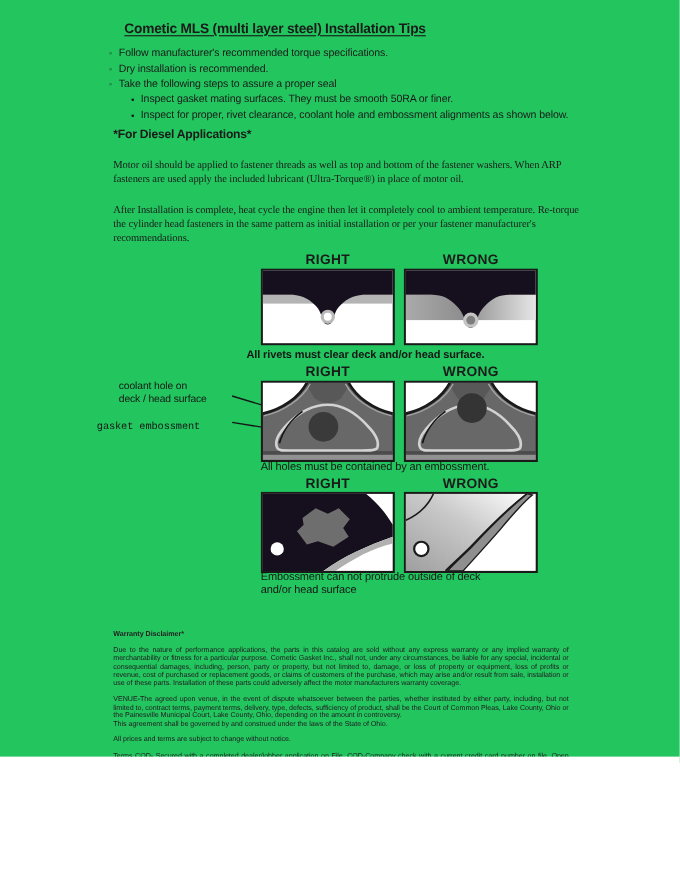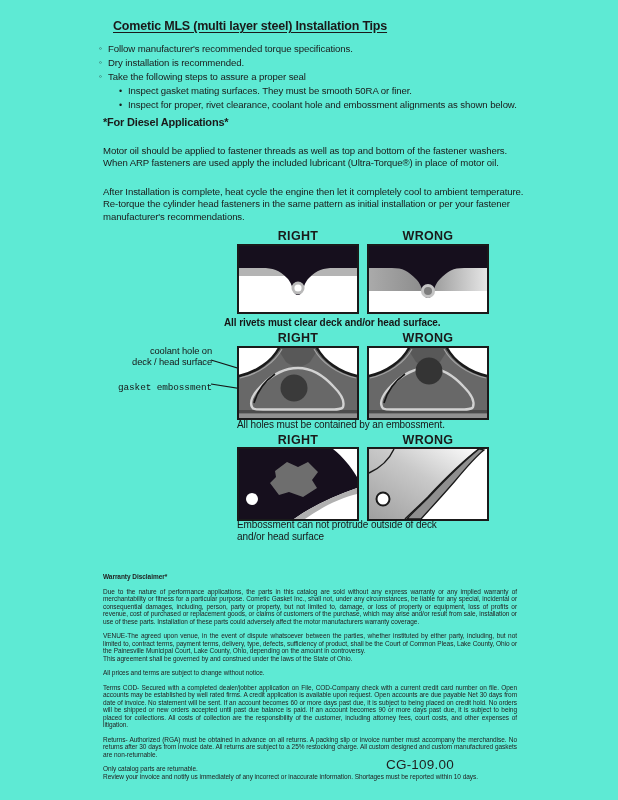--- a/index.html
+++ b/index.html
@@ -6,39 +6,39 @@
     --ink:#1a1a1a;
     --figure_black:#160f1d;
     --deck_band:#b4b4b4;
     --fig_gray:#686868;
     --hole_gray:#3a3a3a;
     --emboss_outline:#d2d2d2;
     --blob_gray:#6e6e6e;
   }
   html,body{margin:0;padding:0;background:#ffffff;}
   .doc{
-    position:relative;width:618px;height:800px;background:#5eead4;overflow:hidden;
+    position:relative;width:618px;height:688px;background:#22c55e;overflow:hidden;
     font-family:"Liberation Sans","DejaVu Sans",sans-serif;color:#1a1a1a;
   }
   .abs{position:absolute;}
   .page-title{
     left:113px;top:19px;font-size:12.5px;font-weight:bold;letter-spacing:-0.2px;
     text-decoration:underline;text-underline-offset:2px;white-space:nowrap;
   }
   .tips{left:99px;top:42px;width:436px;font-size:9.6px;letter-spacing:-0.1px;}
   .bullet-row{display:flex;line-height:14px;}
   .bullet-row .mk{width:9px;flex:0 0 9px;font-size:8px;line-height:14px;}
   .bullet-row.sub{margin-left:20px;}
   .bullet-row.sub .mk{font-size:9px;}
   .diesel{left:103px;top:116px;width:424px;font-size:9.6px;letter-spacing:-0.1px;line-height:12.5px;}
   .diesel h2{font-size:11px;font-weight:bold;margin:0 0 7px 0;letter-spacing:-0.2px;}
-  .diesel p{margin:16px 0 9px 0;}
+  .diesel p{margin:16px 0 9px 0;font-family:Liberation Serif, serif;}
   .fig-label{top:0;font-size:12.5px;font-weight:600;letter-spacing:0.3px;text-align:center;width:122px;white-space:nowrap;}
   .caption{font-size:10px;letter-spacing:-0.1px;line-height:12px;color:#161616;}
-  .side-label{font-size:9.4px;letter-spacing:-0.1px;line-height:10.5px;text-align:right;color:#161616;}
+  .side-label{font-size:9.4px;letter-spacing:-0.1px;line-height:10.5px;text-align:left;color:#161616;}
   .legal{left:103px;top:573px;width:414px;font-size:6.5px;line-height:7.5px;letter-spacing:-0.05px;color:#222;text-align:justify;}
   .legal .lg-head{font-weight:bold;margin:0 0 7px 0;}
   .legal p{margin:0 0 7px 0;}
   .legal p.tight{margin:0;}
   .legal p.after-tight{margin:0 0 7px 0;}
   .page-number{left:386px;top:757px;font-size:13.5px;letter-spacing:0.2px;color:#1f1f1f;}
   svg{display:block;}
 </style>
 </head>
 <body>

